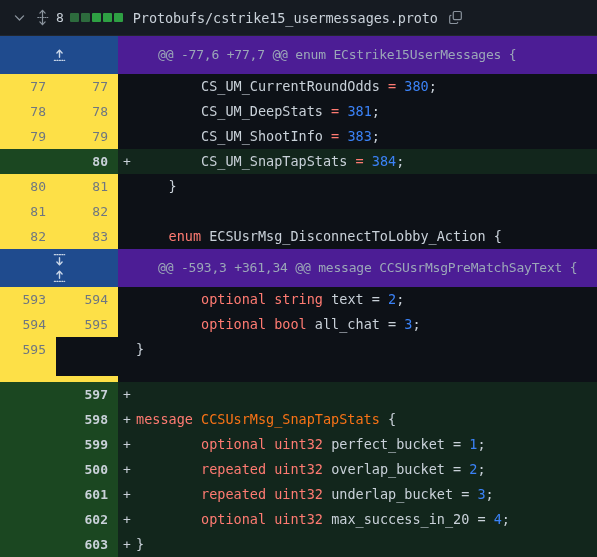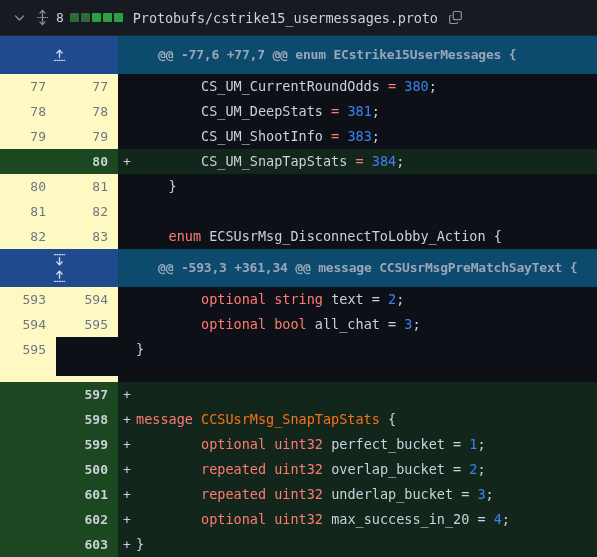--- a/index.html
+++ b/index.html
@@ -130,21 +130,21 @@
   }
   .code {
     flex: 1 1 auto;
     white-space: pre;
     color: #c9d1d9;
     padding-right: 4px;
     overflow: hidden;
   }
 
   
-  .row.ctx .gutter { background: #fef9c3; }
+  .row.ctx .gutter { background: #fde047; }
   .row.ctx .marker,
   .row.ctx .code   { background: #0d1117; }
 
   
   .row.add .gutter {
     background: #1b4721;
     color: #c9d1d9;
     font-weight: bold;
   }
   .row.add .marker,
@@ -161,24 +161,23 @@
   .row.expander .gutter {
     background: #1f4b8e;
     display: flex;
     align-items: center;
     justify-content: center;
     padding: 0;
     color: #c9d6e8;
   }
   .row.expander .marker,
   .row.expander .code {
-    background: #0c4a6e;
+    background: #4c1d95;
     color: #9ba7b8;
     line-height: 38px;
-    font-weight: bold;
   }
   .row.expander .code {
     padding-left: 22px;
     font-size: 13px;
     letter-spacing: -0.2px;
   }
   .exp-icons {
     display: flex;
     flex-direction: column;
     align-items: center;

